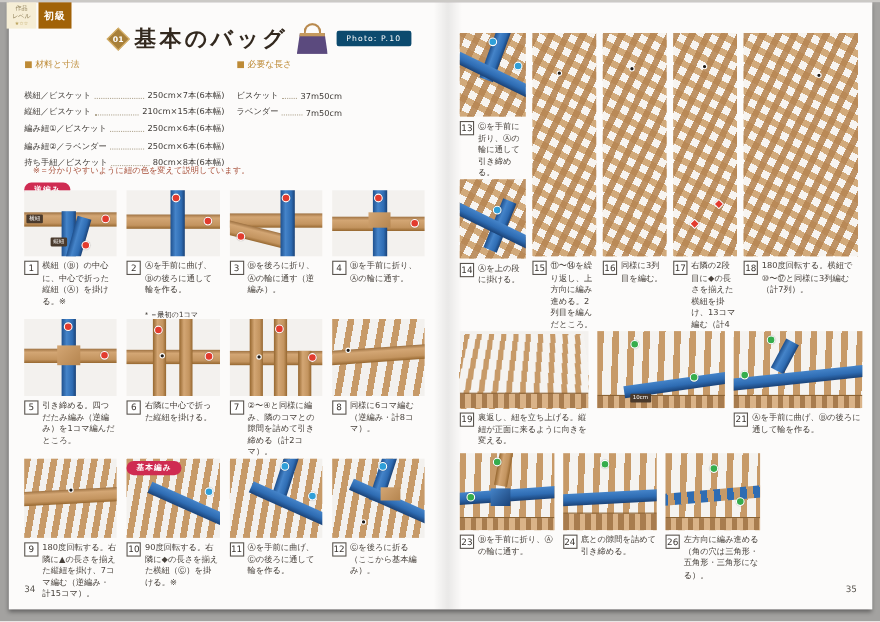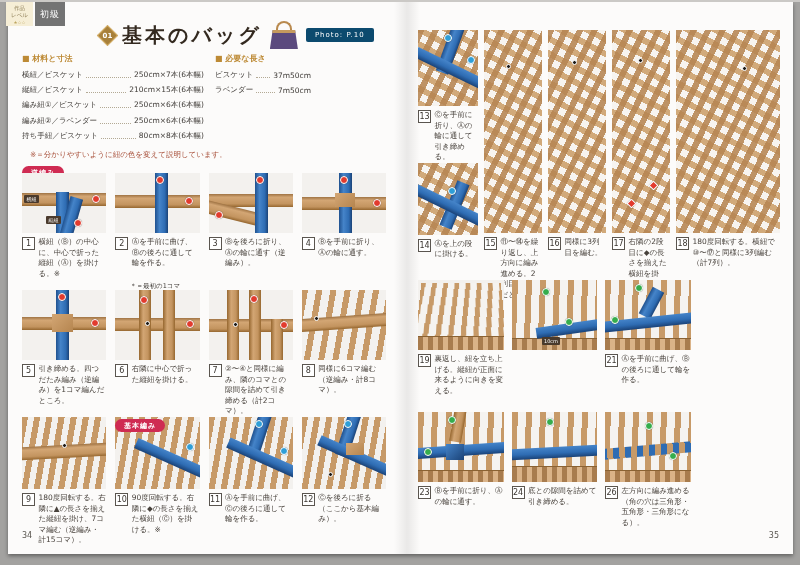--- a/index.html
+++ b/index.html
@@ -7,32 +7,32 @@
   .canvas { position:relative; width:800px; height:565px; background:#a3a2a0; overflow:hidden; }
   .edge-top { position:absolute; left:0; top:0; width:800px; height:2px; background:#cbc9c6; }
   .book { position:absolute; left:8px; top:2px; width:785px; height:552px; background:#fcfbfa; box-shadow:0 2px 4px rgba(0,0,0,.4); }
   .gutter { position:absolute; left:386px; top:0; width:26px; height:100%;
     background:linear-gradient(to right, rgba(0,0,0,0) 0%, rgba(0,0,0,.07) 48%, rgba(0,0,0,.07) 54%, rgba(0,0,0,0) 100%); }
 
   
   .level { position:absolute; left:-2px; top:0; display:flex; gap:2px; }
   .lv-cream { width:27px; height:24px; background:#f6eed6; color:#8a7a52; font-size:5.5px; text-align:center; line-height:1.35; padding-top:3px; }
   .lv-cream .stars { display:block; font-size:4.5px; color:#bca45e; }
-  .lv-pink { width:30px; height:24px; background:#737373; color:#fff; font-size:9px; font-weight:normal; display:flex; align-items:center; justify-content:center; letter-spacing:1px; }
+  .lv-pink { width:30px; height:24px; background:#a16207; color:#fff; font-size:9px; font-weight:bold; display:flex; align-items:center; justify-content:center; letter-spacing:1px; }
   .titlebar { position:absolute; left:92px; top:18px; display:flex; align-items:center; gap:7px; }
   .num01 { width:15px; height:15px; background:#a8803a; border:1.5px solid #d8b26a; transform:rotate(45deg); display:flex; align-items:center; justify-content:center; flex:0 0 15px; }
   .num01 span { transform:rotate(-45deg); color:#fff; font-size:7px; font-weight:bold; }
   .main-title { font-size:20px; font-weight:bold; color:#33291f; letter-spacing:3px; }
   .bag { position:relative; width:30px; height:30px; flex:0 0 30px; }
   .bag-handle { position:absolute; left:7px; top:1px; width:16px; height:12px; border:2.5px solid #b98a4e; border-bottom:none; border-radius:8px 8px 0 0; }
   .bag-body { position:absolute; left:1px; top:10px; width:28px; height:19px; background:#5b4a7e; clip-path:polygon(10% 0,90% 0,100% 100%,0 100%); border-top:3px solid #c59a5e; }
   .pbadge { background:#0c4a6e; color:#fff; font-size:7px; padding:3px 9px; border-radius:2px; letter-spacing:1px; white-space:nowrap; }
 
   
-  .sec-h { font-size:8px; font-weight:bold; color:#bd8a35; margin-bottom:6px; }
+  .sec-h { font-size:8px; font-weight:normal; color:#bd8a35; margin-bottom:18px; }
   .mat-row { display:flex; align-items:flex-end; font-size:7.5px; color:#3e3a36; margin-bottom:5.2px; }
   .mat-row .lbl { white-space:nowrap; }
   .mat-row .leader { flex:1; border-bottom:1px dotted #b3a994; margin:0 3px 2px; }
   .mat-row .val { white-space:nowrap; }
   .note { position:absolute; left:22px; top:148px; font-size:7.5px; color:#a8503a; }
   .pill { background:#cf2b52; color:#fff; font-size:7px; font-weight:bold; padding:2.5px 9px; border-radius:8px; letter-spacing:1px; white-space:nowrap; }
   .first-cell-note { position:absolute; font-size:6.5px; color:#3a3530; z-index:4; }
 
   
   .rowgrid { position:absolute; display:grid; column-gap:9px; }
@@ -365,21 +365,21 @@
       <div class="photo lattice" style="height:203px">
           <i class="dk" style="left:66px;top:36px"></i>
         </div>
       <div class="cap">
           <span class="num">18</span>
           <span class="cap-text">180度回転する。横紐で⑩〜⑰と同様に3列編む（計7列）。</span>
         </div>
     </div>
   </div>
 
-  <div class="rowgrid" style="left:418px;top:280px;width:366px;grid-template-columns:repeat(4,1fr);column-gap:8px">
+  <div class="rowgrid" style="left:418px;top:301px;width:366px;grid-template-columns:repeat(3,1fr);column-gap:8px">
     <div class="cell">
       <div class="photo" style="height:70px">
         <i style="position:absolute;inset:0;background:repeating-linear-gradient(96deg,#c79a68 0 5px,#f5f3f0 5px 12px);transform:perspective(60px) rotateX(8deg)"></i>
         <i class="base" style="height:14px"></i>
       </div>
       <div class="cap">
           <span class="num">19</span>
           <span class="cap-text">裏返し、紐を立ち上げる。縦紐が正面に来るように向きを変える。</span>
         </div>
     </div>

